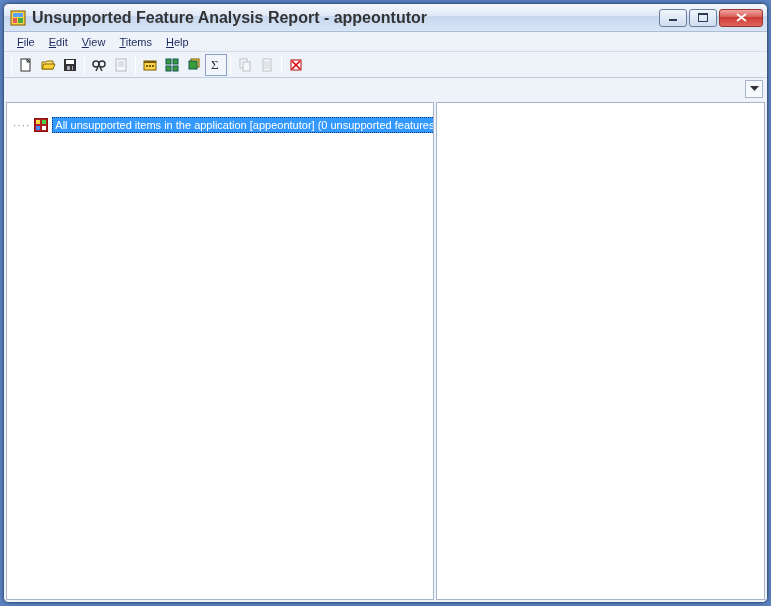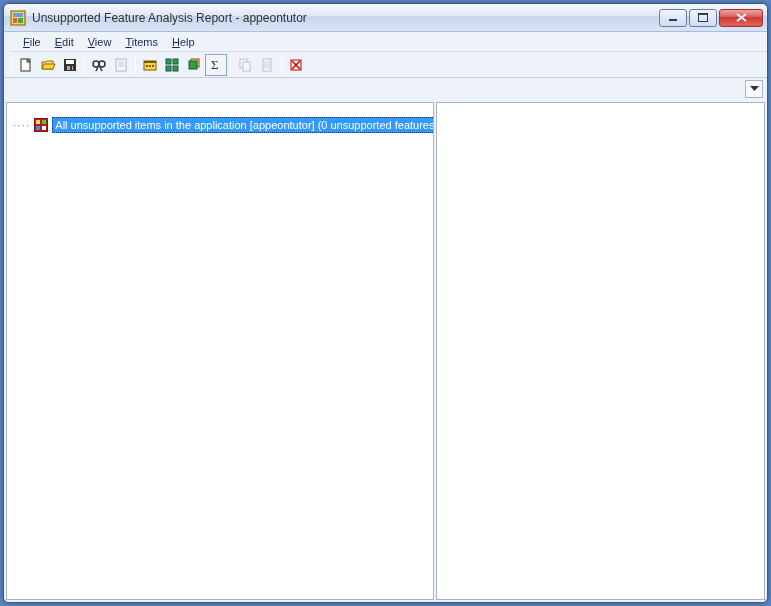--- a/index.html
+++ b/index.html
@@ -30,23 +30,24 @@
   align-items: center;
   padding: 0 4px;
   border-bottom: 1px solid #a9bcd8;
 }
 .titlebar .app-icon {
   width: 16px; height: 16px; margin: 0 4px 0 2px;
   display: inline-block;
 }
 .titlebar .title {
   flex: 1;
-  font-size: 12px;
+  font-size: 16px;
   color: #333;
   padding-left: 2px;
+  font-weight: bold;
 }
 .win-buttons { display: flex; gap: 2px; }
 .win-btn {
   width: 28px; height: 18px;
   border: 1px solid #6a7f9e;
   border-radius: 3px;
   background: linear-gradient(to bottom, #f0f5fb, #cfdcef);
   display: flex; align-items: center; justify-content: center;
   font-size: 10px; color: #2b3a55;
   cursor: default;
@@ -58,21 +59,20 @@
   width: 44px;
 }
 .win-btn svg { display: block; }
 .menubar {
   height: 20px;
   background: #eef2f9;
   display: flex;
   align-items: center;
   padding: 0 6px;
   border-bottom: 1px solid #d5dced;
-  margin-left: 6px;
 }
 .menu-item {
   padding: 2px 7px;
   font-size: 11px;
   color: #1a2a5c;
   cursor: default;
 }
 .menu-item .ul { text-decoration: underline; }
 .toolbar {
   height: 26px;

